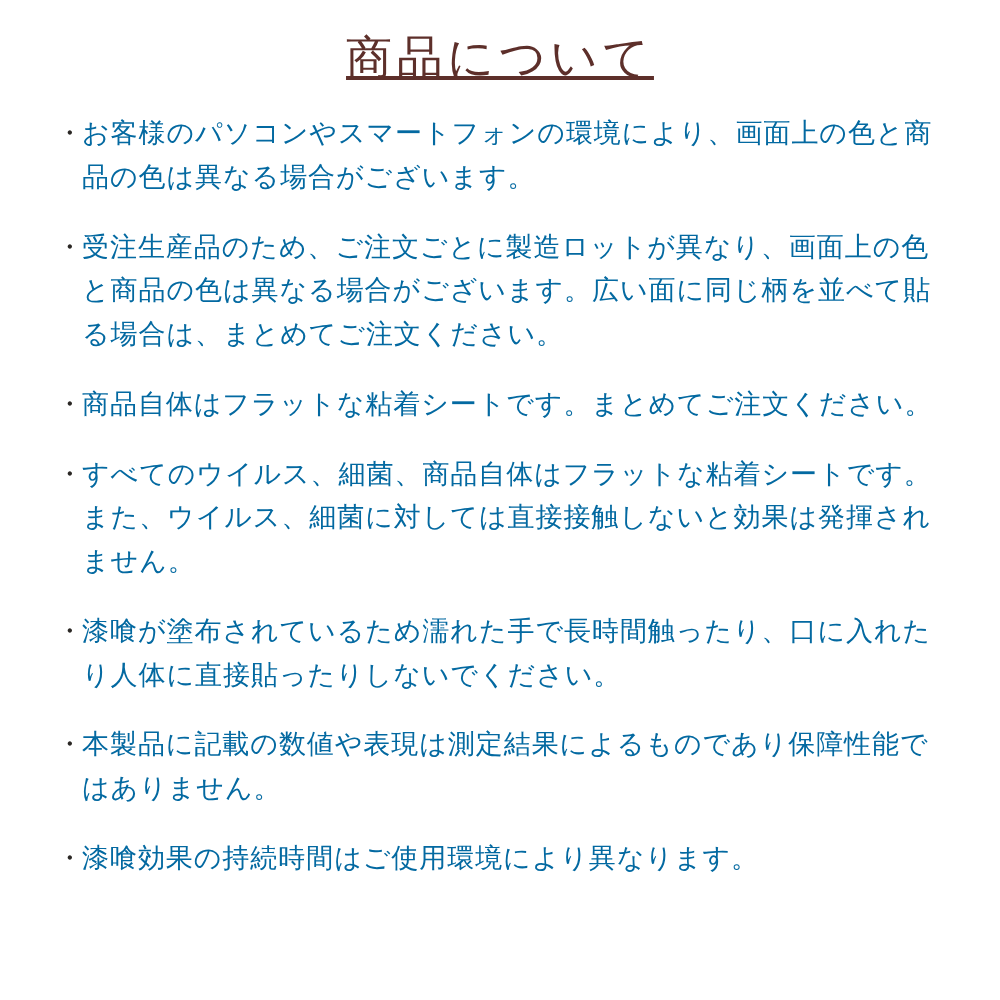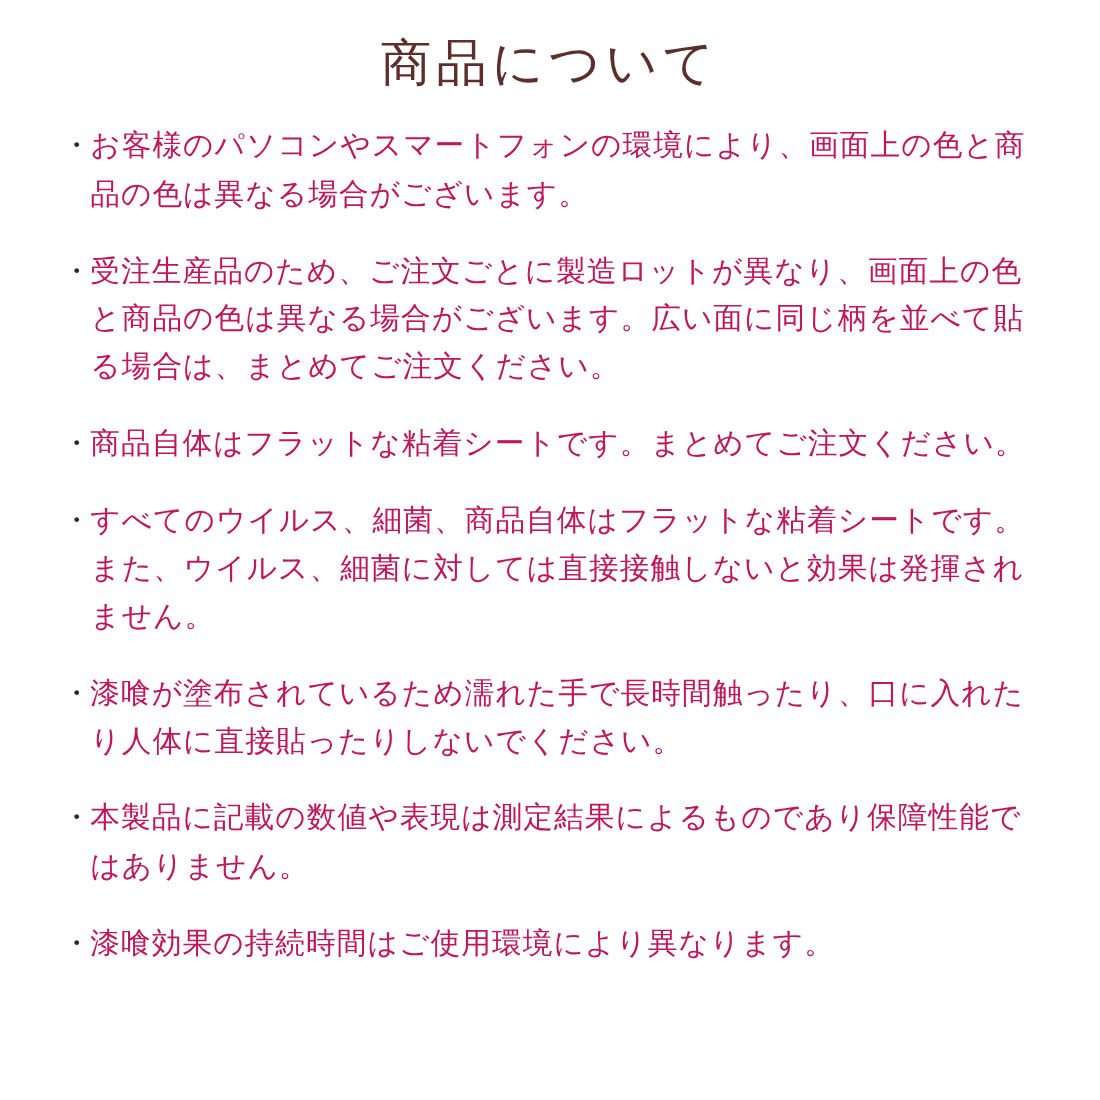--- a/index.html
+++ b/index.html
@@ -23,20 +23,21 @@
   }
   .title {
     text-align: center;
     color: #5d2f2a;
     font-size: 46px;
     line-height: 1.2;
     letter-spacing: 0.10em;
     font-weight: 400;
     margin: 8px 0 26px 0;
     font-family: "DejaVu Sans", "Liberation Sans", sans-serif;
+    text-decoration: underline;
   }
   .list {
     margin: 0;
     padding: 0;
     list-style: none;
   }
   .item {
     display: flex;
     align-items: flex-start;
     margin-bottom: 26px;
@@ -47,21 +48,21 @@
     font-size: 27px;
     line-height: 1.62;
     color: #2a2724;
     text-align: left;
   }
   .text {
     flex: 1 1 auto;
     font-size: 27px;
     line-height: 1.62;
     letter-spacing: 0.035em;
-    color: #be185d;
+    color: #0369a1;
     text-align: left;
     white-space: pre-wrap;
   }
 </style>
 </head>
 <body>
 
 <div class="page">
   <h1 class="title">商品について</h1>
 

